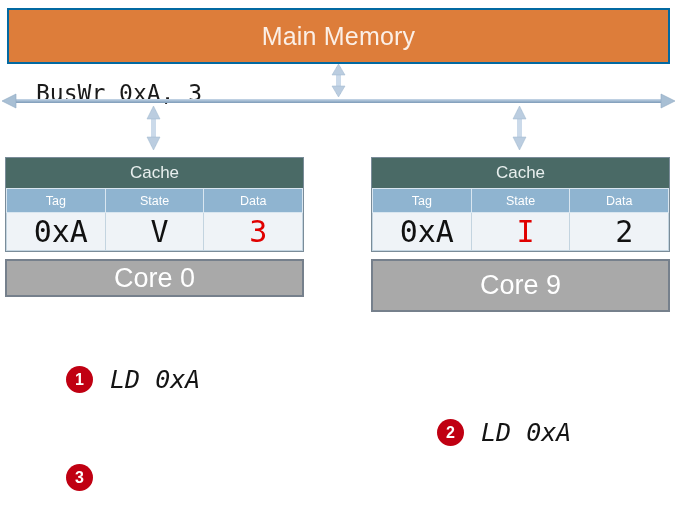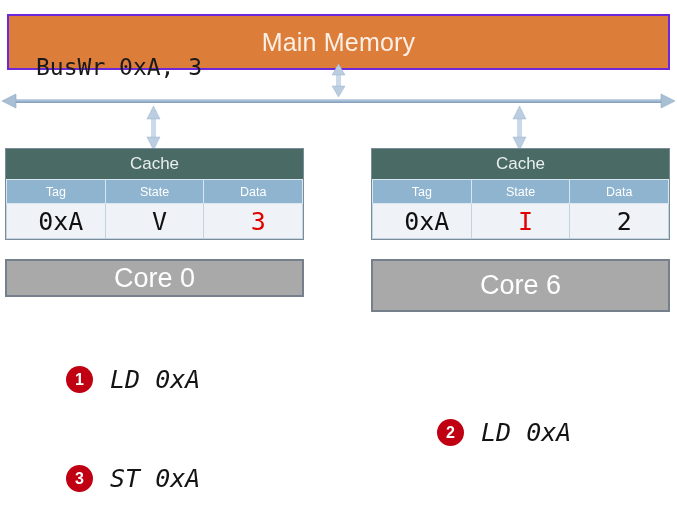--- a/index.html
+++ b/index.html
@@ -13,26 +13,26 @@
     position: relative;
     overflow: hidden;
     font-family: "Liberation Sans", sans-serif;
     -webkit-font-smoothing: antialiased;
   }
 
   
   #main-memory {
     position: absolute;
     left: 7px;
-    top: 14px;
+    top: 8px;
     width: 663px;
     height: 56px;
     box-sizing: border-box;
     background: #DD7D3A;
-    border: 2px solid #6d28d9;
+    border: 2px solid #0369a1;
     display: flex;
     align-items: center;
     justify-content: center;
   }
   #main-memory .mm-label {
     color: #FBEFE6;
     font-size: 25px;
     letter-spacing: 0.2px;
     font-family: "Liberation Sans", sans-serif;
   }
@@ -41,38 +41,39 @@
   #bus {
     position: absolute;
     left: 0px;
     top: 93px;
     width: 677px;
     height: 16px;
   }
   #bus-label {
     position: absolute;
     left: 36px;
-    top: 54px;
+    top: 80px;
     font-family: "DejaVu Sans Mono", monospace;
     font-size: 23px;
     color: #1A1A1A;
     white-space: nowrap;
     letter-spacing: 0px;
   }
 
   .vconn {
     position: absolute;
   }
 
   
   .cache-block {
     position: absolute;
     box-sizing: border-box;
     border: 1px solid #7A8C99;
     background: #ffffff;
+    margin-top: 9px;
   }
   .cache-title {
     background: #4A6A66;
     color: #E8EFEE;
     text-align: center;
     font-size: 17px;
     height: 30px;
     line-height: 30px;
     font-family: "Liberation Sans", sans-serif;
   }
@@ -89,21 +90,21 @@
     height: 21px;
     border: 1px solid #D9E6F0;
     font-family: "Liberation Sans", sans-serif;
   }
   .cache-table td {
     background: #EFF3F7;
     height: 32px;
     border: 1px solid #C3D4E0;
     text-align: center;
     font-family: "DejaVu Sans Mono", monospace;
-    font-size: 25px;
+    font-size: 30px;
     color: #111111;
     padding-left: 11px;
   }
   .cache-table td.hl {
     color: #E00000;
   }
 
   
   .core-block {
     position: absolute;
@@ -230,29 +231,28 @@
       <tr>
         <td>0xA</td>
         <td class="hl">I</td>
         <td>2</td>
       </tr>
     </tbody>
   </table>
 </div>
 
 <div class="core-block" style="left:371px; top:259px; width:299px; height:53px;">
-  <span class="core-label">Core 6</span>
+  <span class="core-label">Core 9</span>
 </div>
 
 <div class="annot" style="left:66px; top:365px;">
   <span class="badge">1</span>
   <span class="atext">LD 0xA</span>
 </div>
 
 <div class="annot" style="left:437px; top:418px;">
   <span class="badge">2</span>
   <span class="atext">LD 0xA</span>
 </div>
 
 <div class="annot" style="left:66px; top:464px;">
   <span class="badge">3</span>
-  <span class="atext">ST 0xA</span>
 </div>
 
 </body></html>

